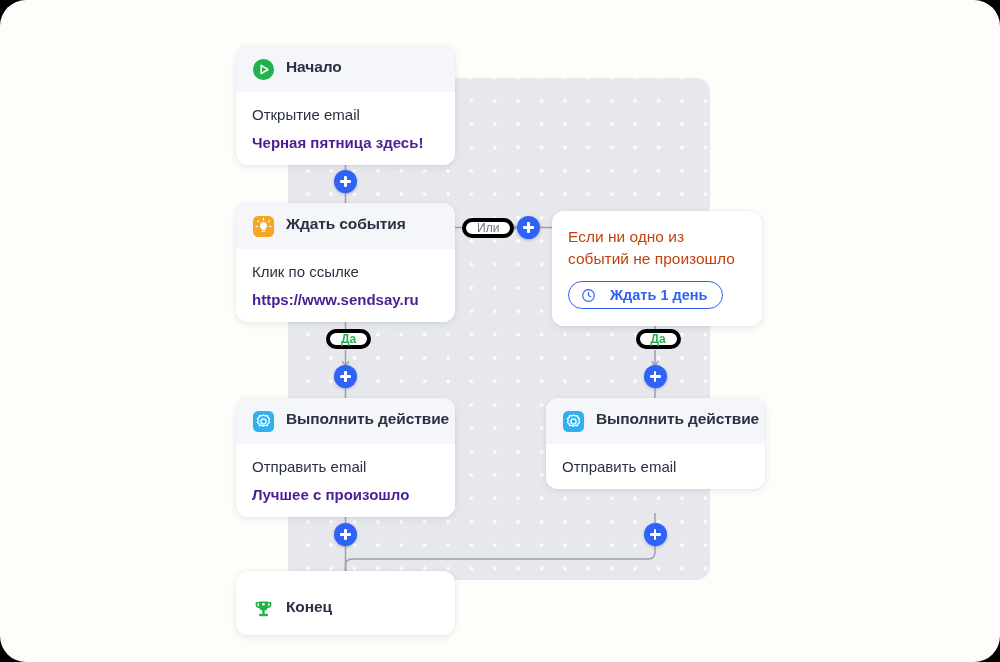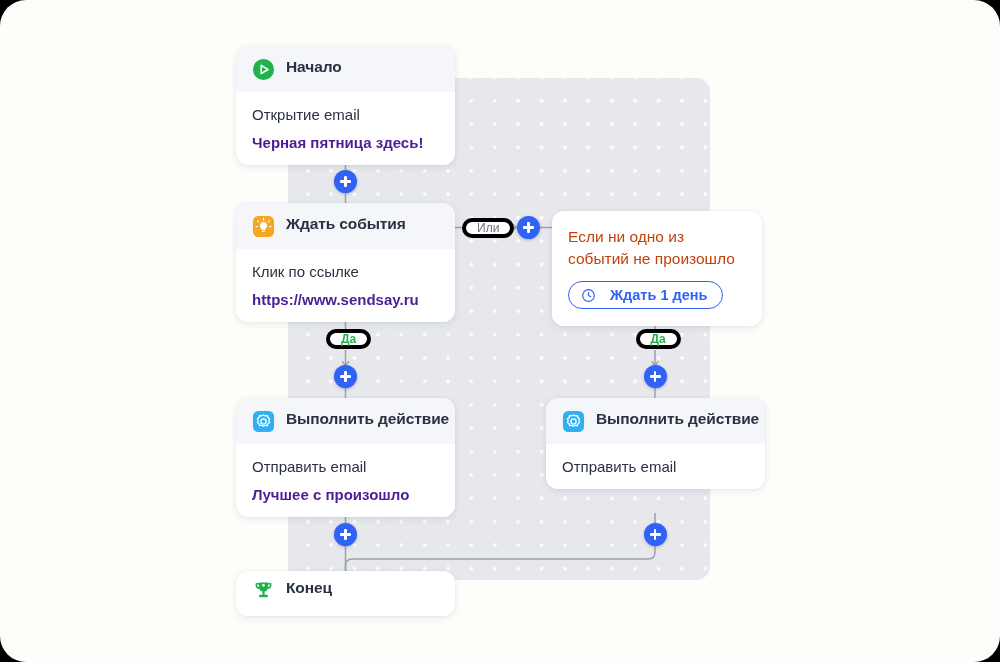--- a/index.html
+++ b/index.html
@@ -287,21 +287,21 @@
     </div>
     <div class="card-body">
       <div class="body-line1">Отправить email</div>
     </div>
   </div>
 
   <div class="plus" style="left:334px; top:523px;"></div>
   <div class="plus" style="left:643.5px; top:523px;"></div>
 
   <div class="card" style="left:236px; top:571px; width:219px;">
-    <div class="card-head plain" style="padding:8px 16px 14px 16px;">
+    <div class="card-head plain" style="padding:27px 16px 14px 16px;">
       <svg class="ic" viewBox="0 0 24 24">
         <path d="M7.2 3.6 h9.6 v5.1 a4.8 4.8 0 0 1 -9.6 0 Z" fill="#22b24c"></path>
         <path d="M7.2 4.9 H4.6 v1.6 a3.0 3.0 0 0 0 3.0 3.0" fill="none" stroke="#22b24c" stroke-width="1.7" stroke-linejoin="round"></path>
         <path d="M16.8 4.9 H19.4 v1.6 a3.0 3.0 0 0 1 -3.0 3.0" fill="none" stroke="#22b24c" stroke-width="1.7" stroke-linejoin="round"></path>
         <rect x="10.8" y="13.2" width="2.4" height="3.4" fill="#22b24c"></rect>
         <rect x="7.4" y="16.4" width="9.2" height="2.6" rx="0.9" fill="#22b24c"></rect>
         <circle cx="12" cy="6.6" r="1.35" fill="#ffffff"></circle>
       </svg>
       <span class="card-title">Конец</span>
     </div>

